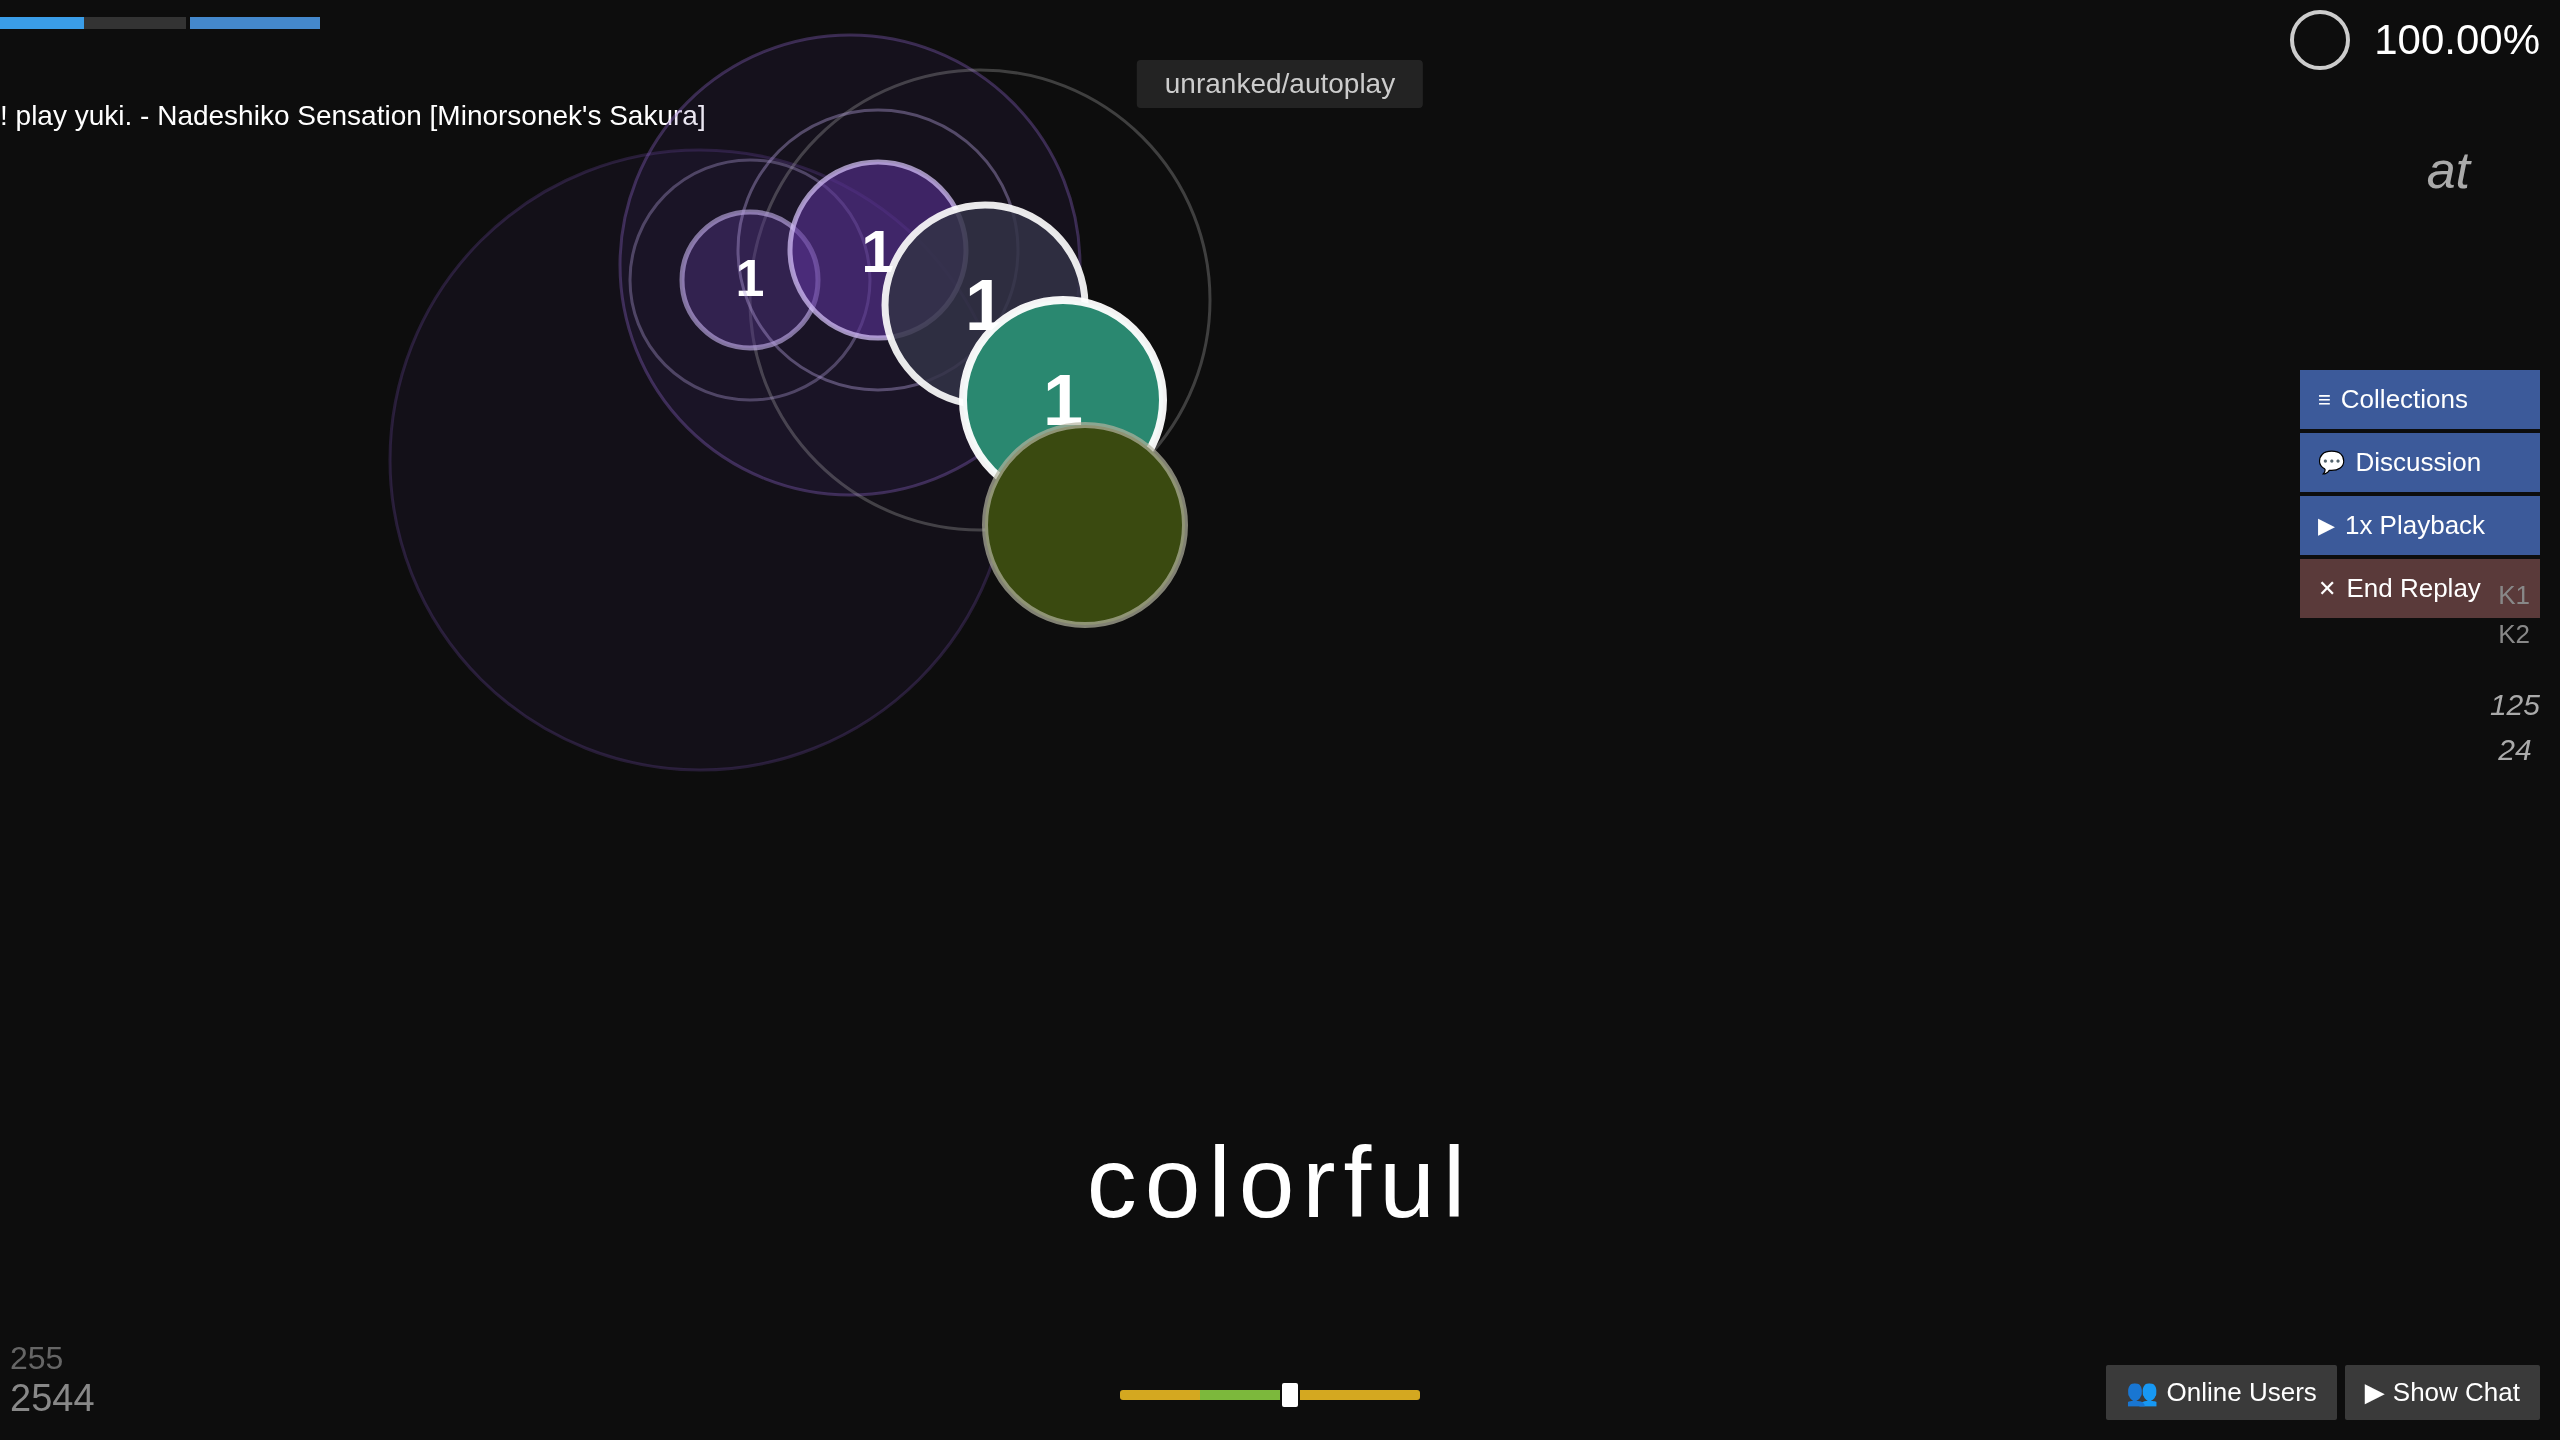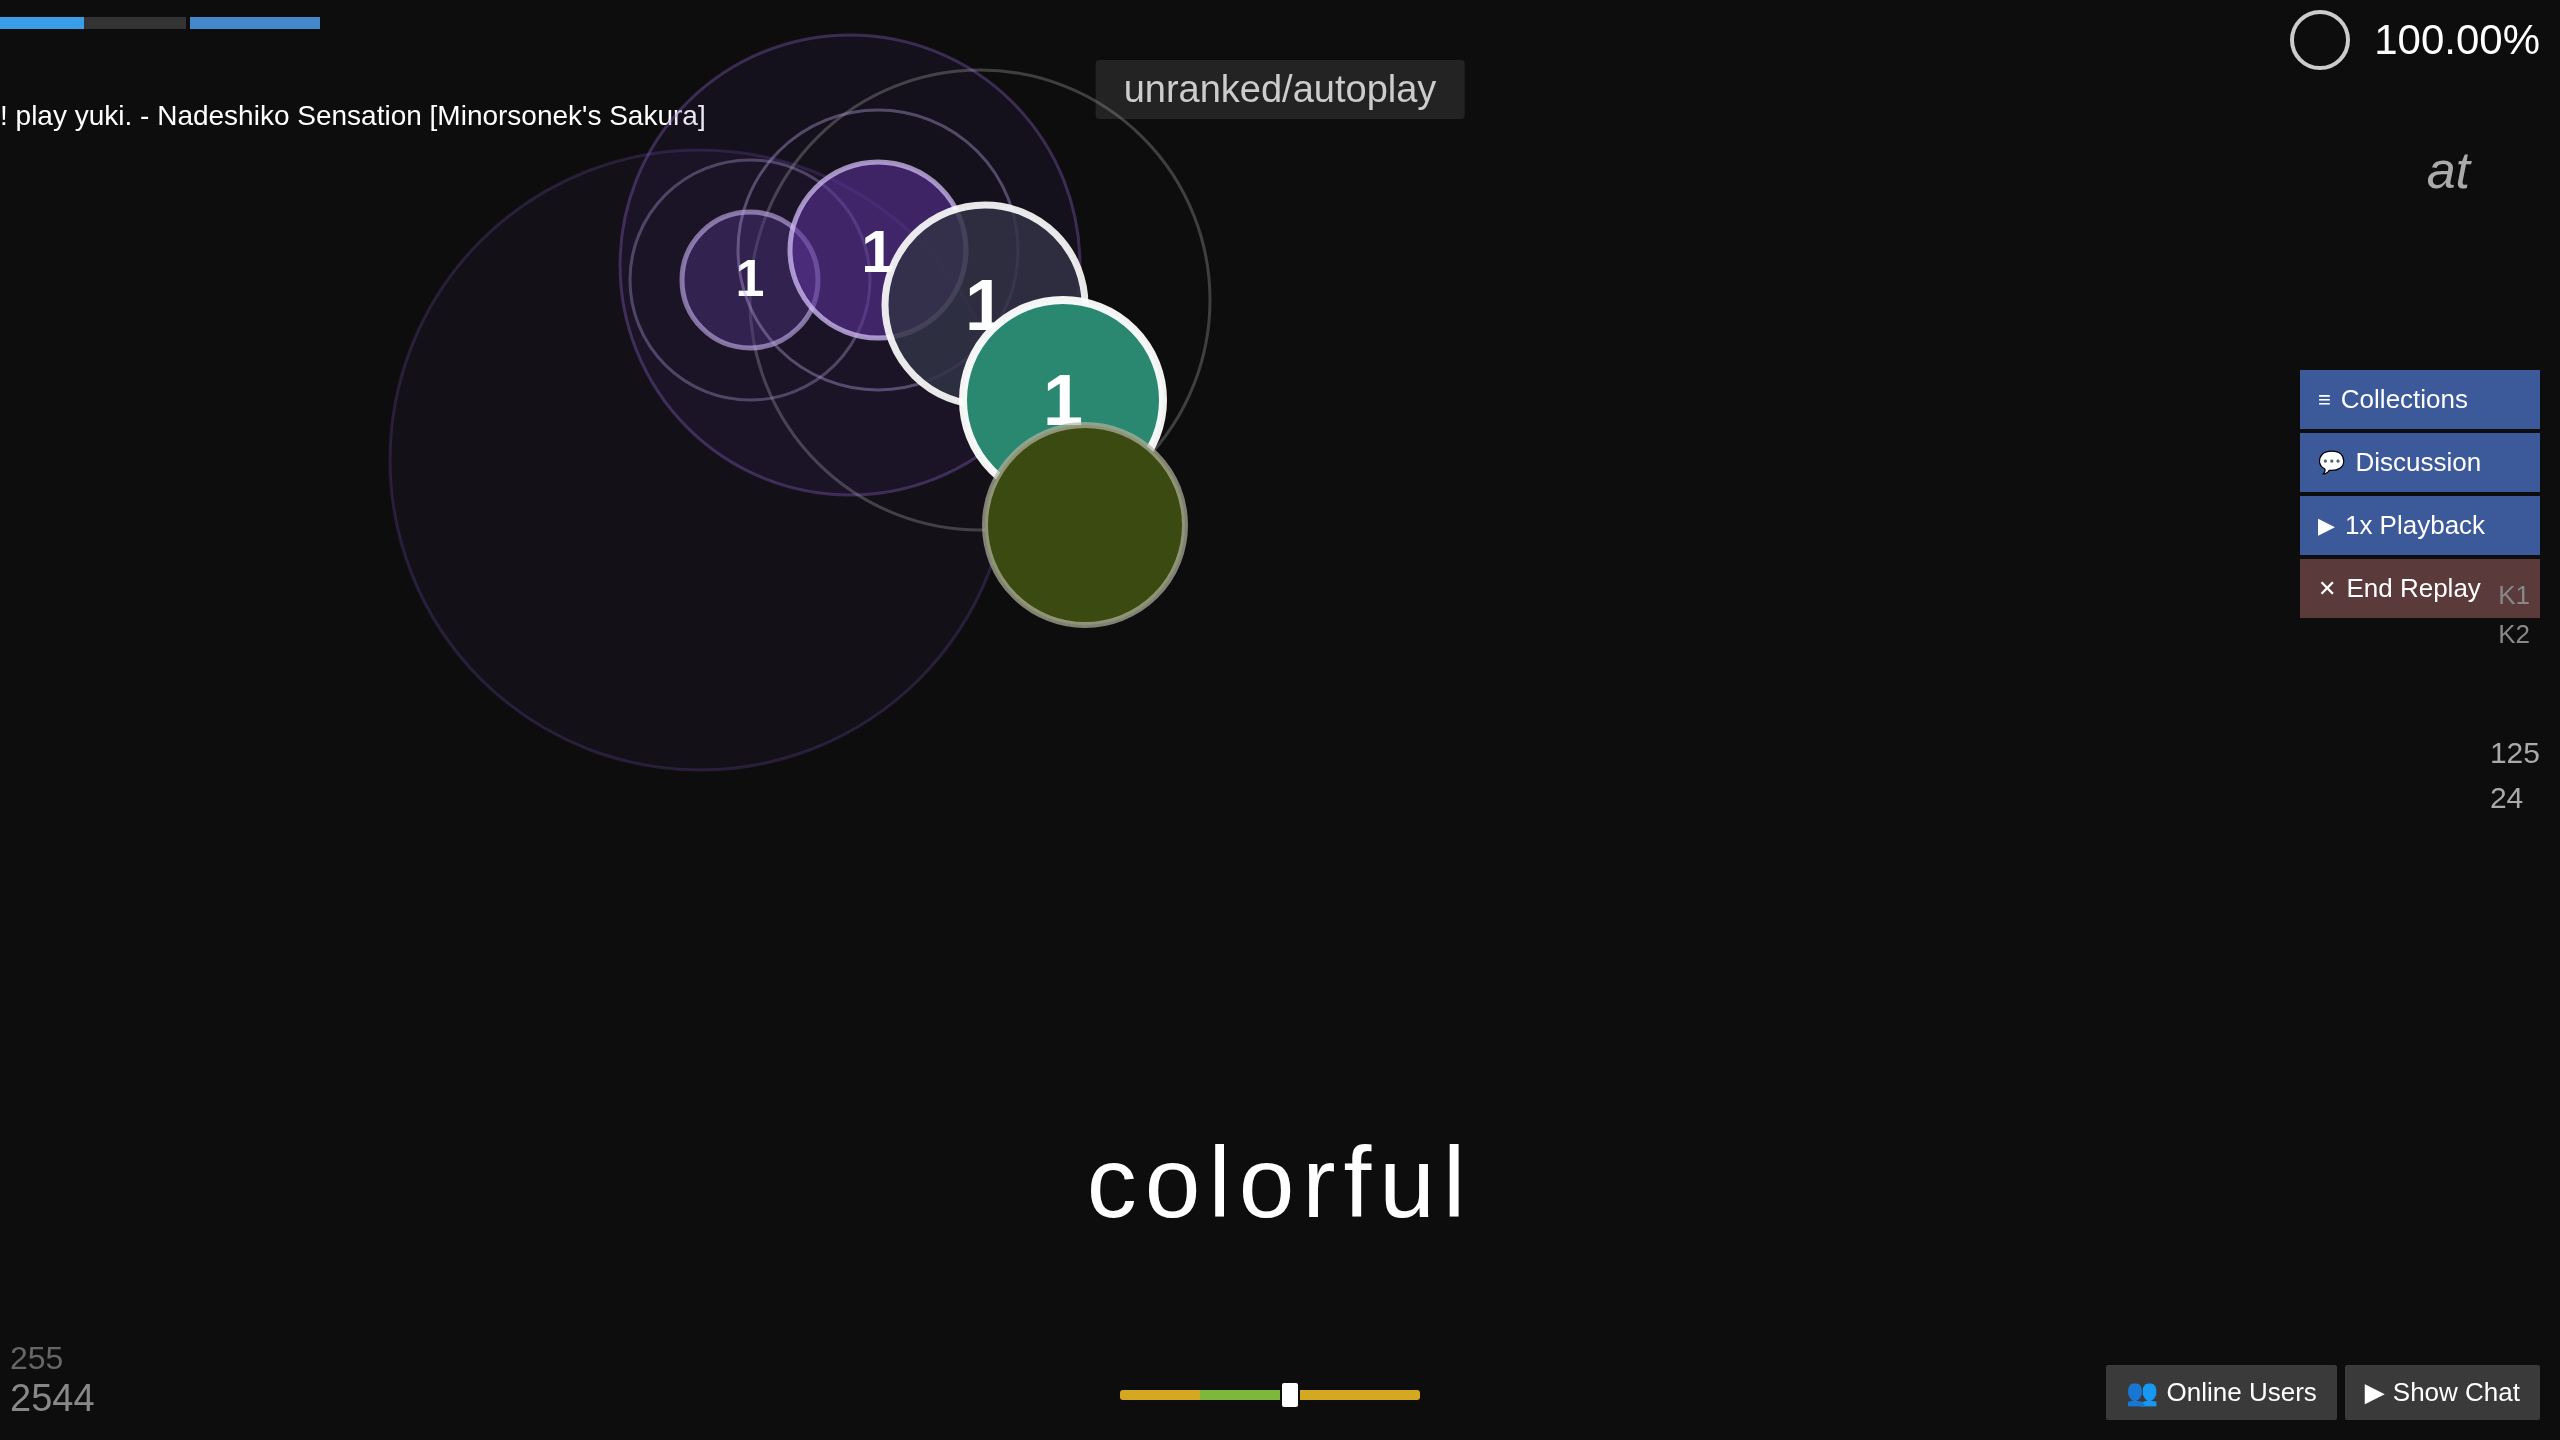--- a/index.html
+++ b/index.html
@@ -93,21 +93,21 @@
 
     
     #unranked-badge {
       position: absolute;
       top: 60px;
       left: 50%;
       transform: translateX(-50%);
       background: rgba(40, 40, 40, 0.85);
       color: #cccccc;
       padding: 8px 28px;
-      font-size: 38px;
+      font-size: 28px;
       border-radius: 4px;
     }
 
     
     #at-text {
       position: absolute;
       top: 140px;
       right: 90px;
       color: #aaaaaa;
       font-size: 52px;
@@ -162,22 +162,23 @@
 
     .key-label {
       color: #888888;
       font-size: 26px;
     }
 
     
     #right-stats {
       position: absolute;
       right: 20px;
-      top: 730px;
-      text-align: left;
+      top: 682px;
+      text-align: center;
+      font-style: italic;
     }
 
     .stat-number {
       color: #aaaaaa;
       font-size: 30px;
       line-height: 1.5;
     }
 
     
     #lyrics-text {

